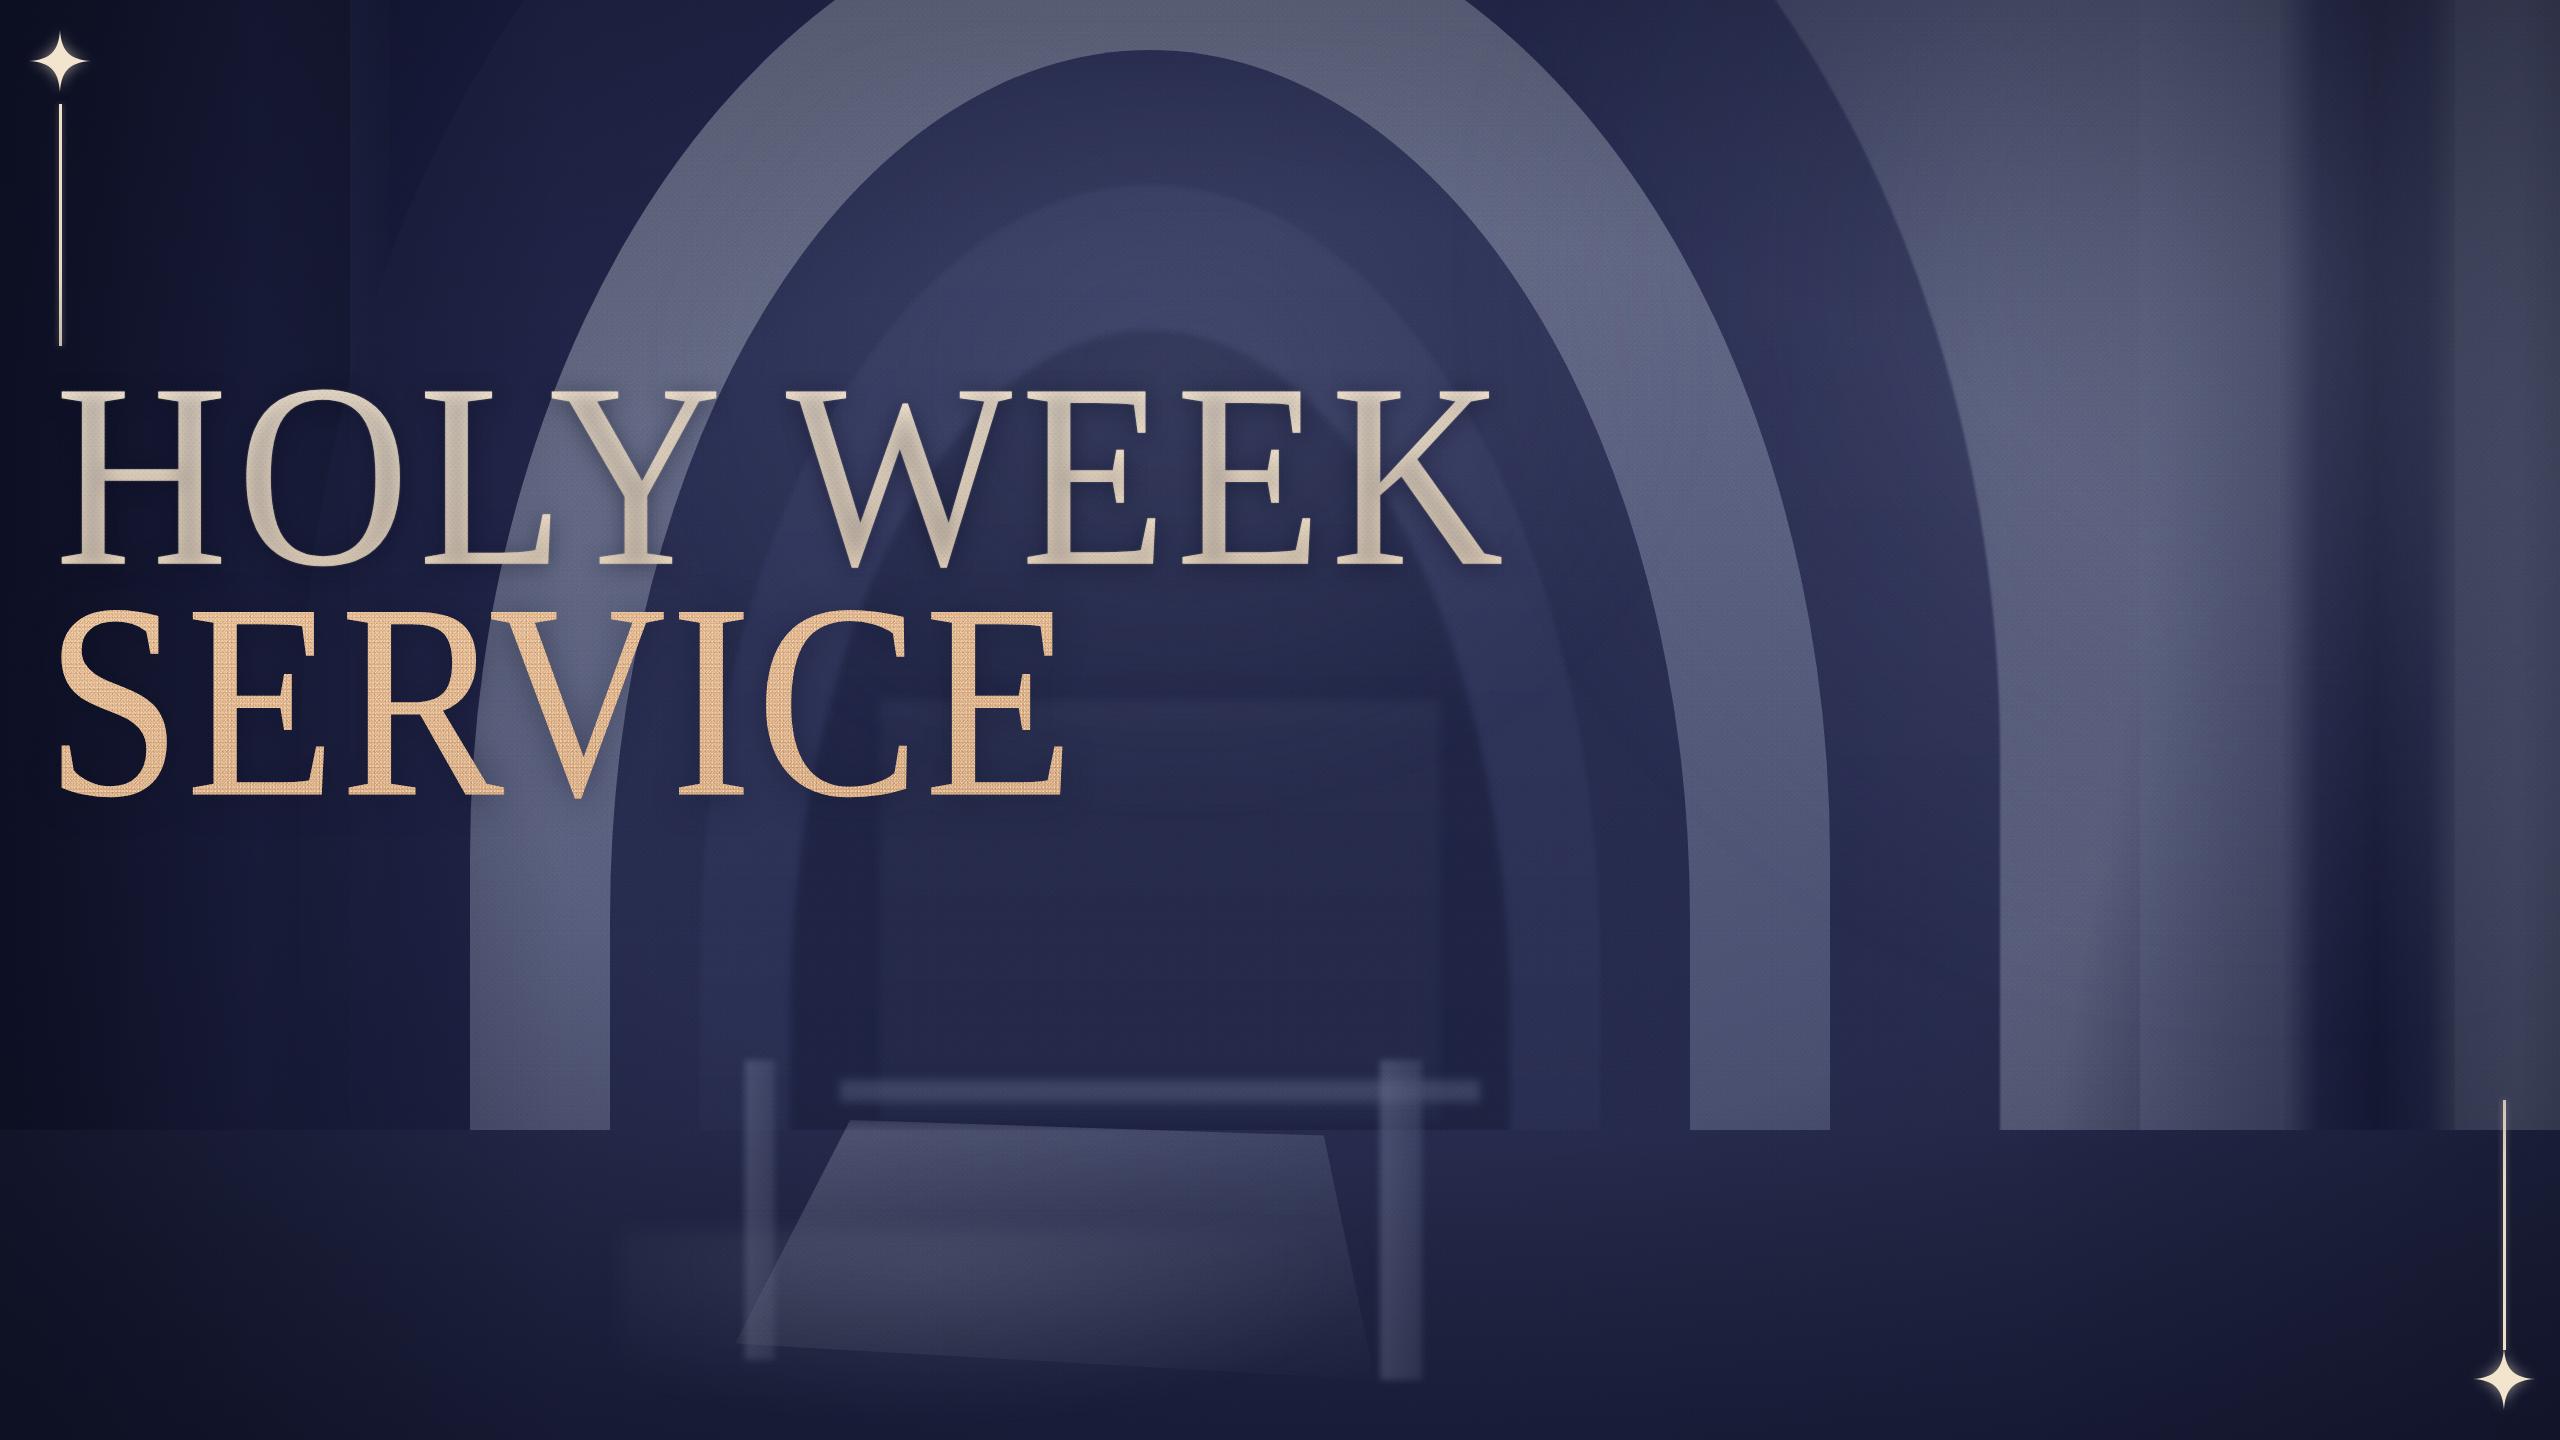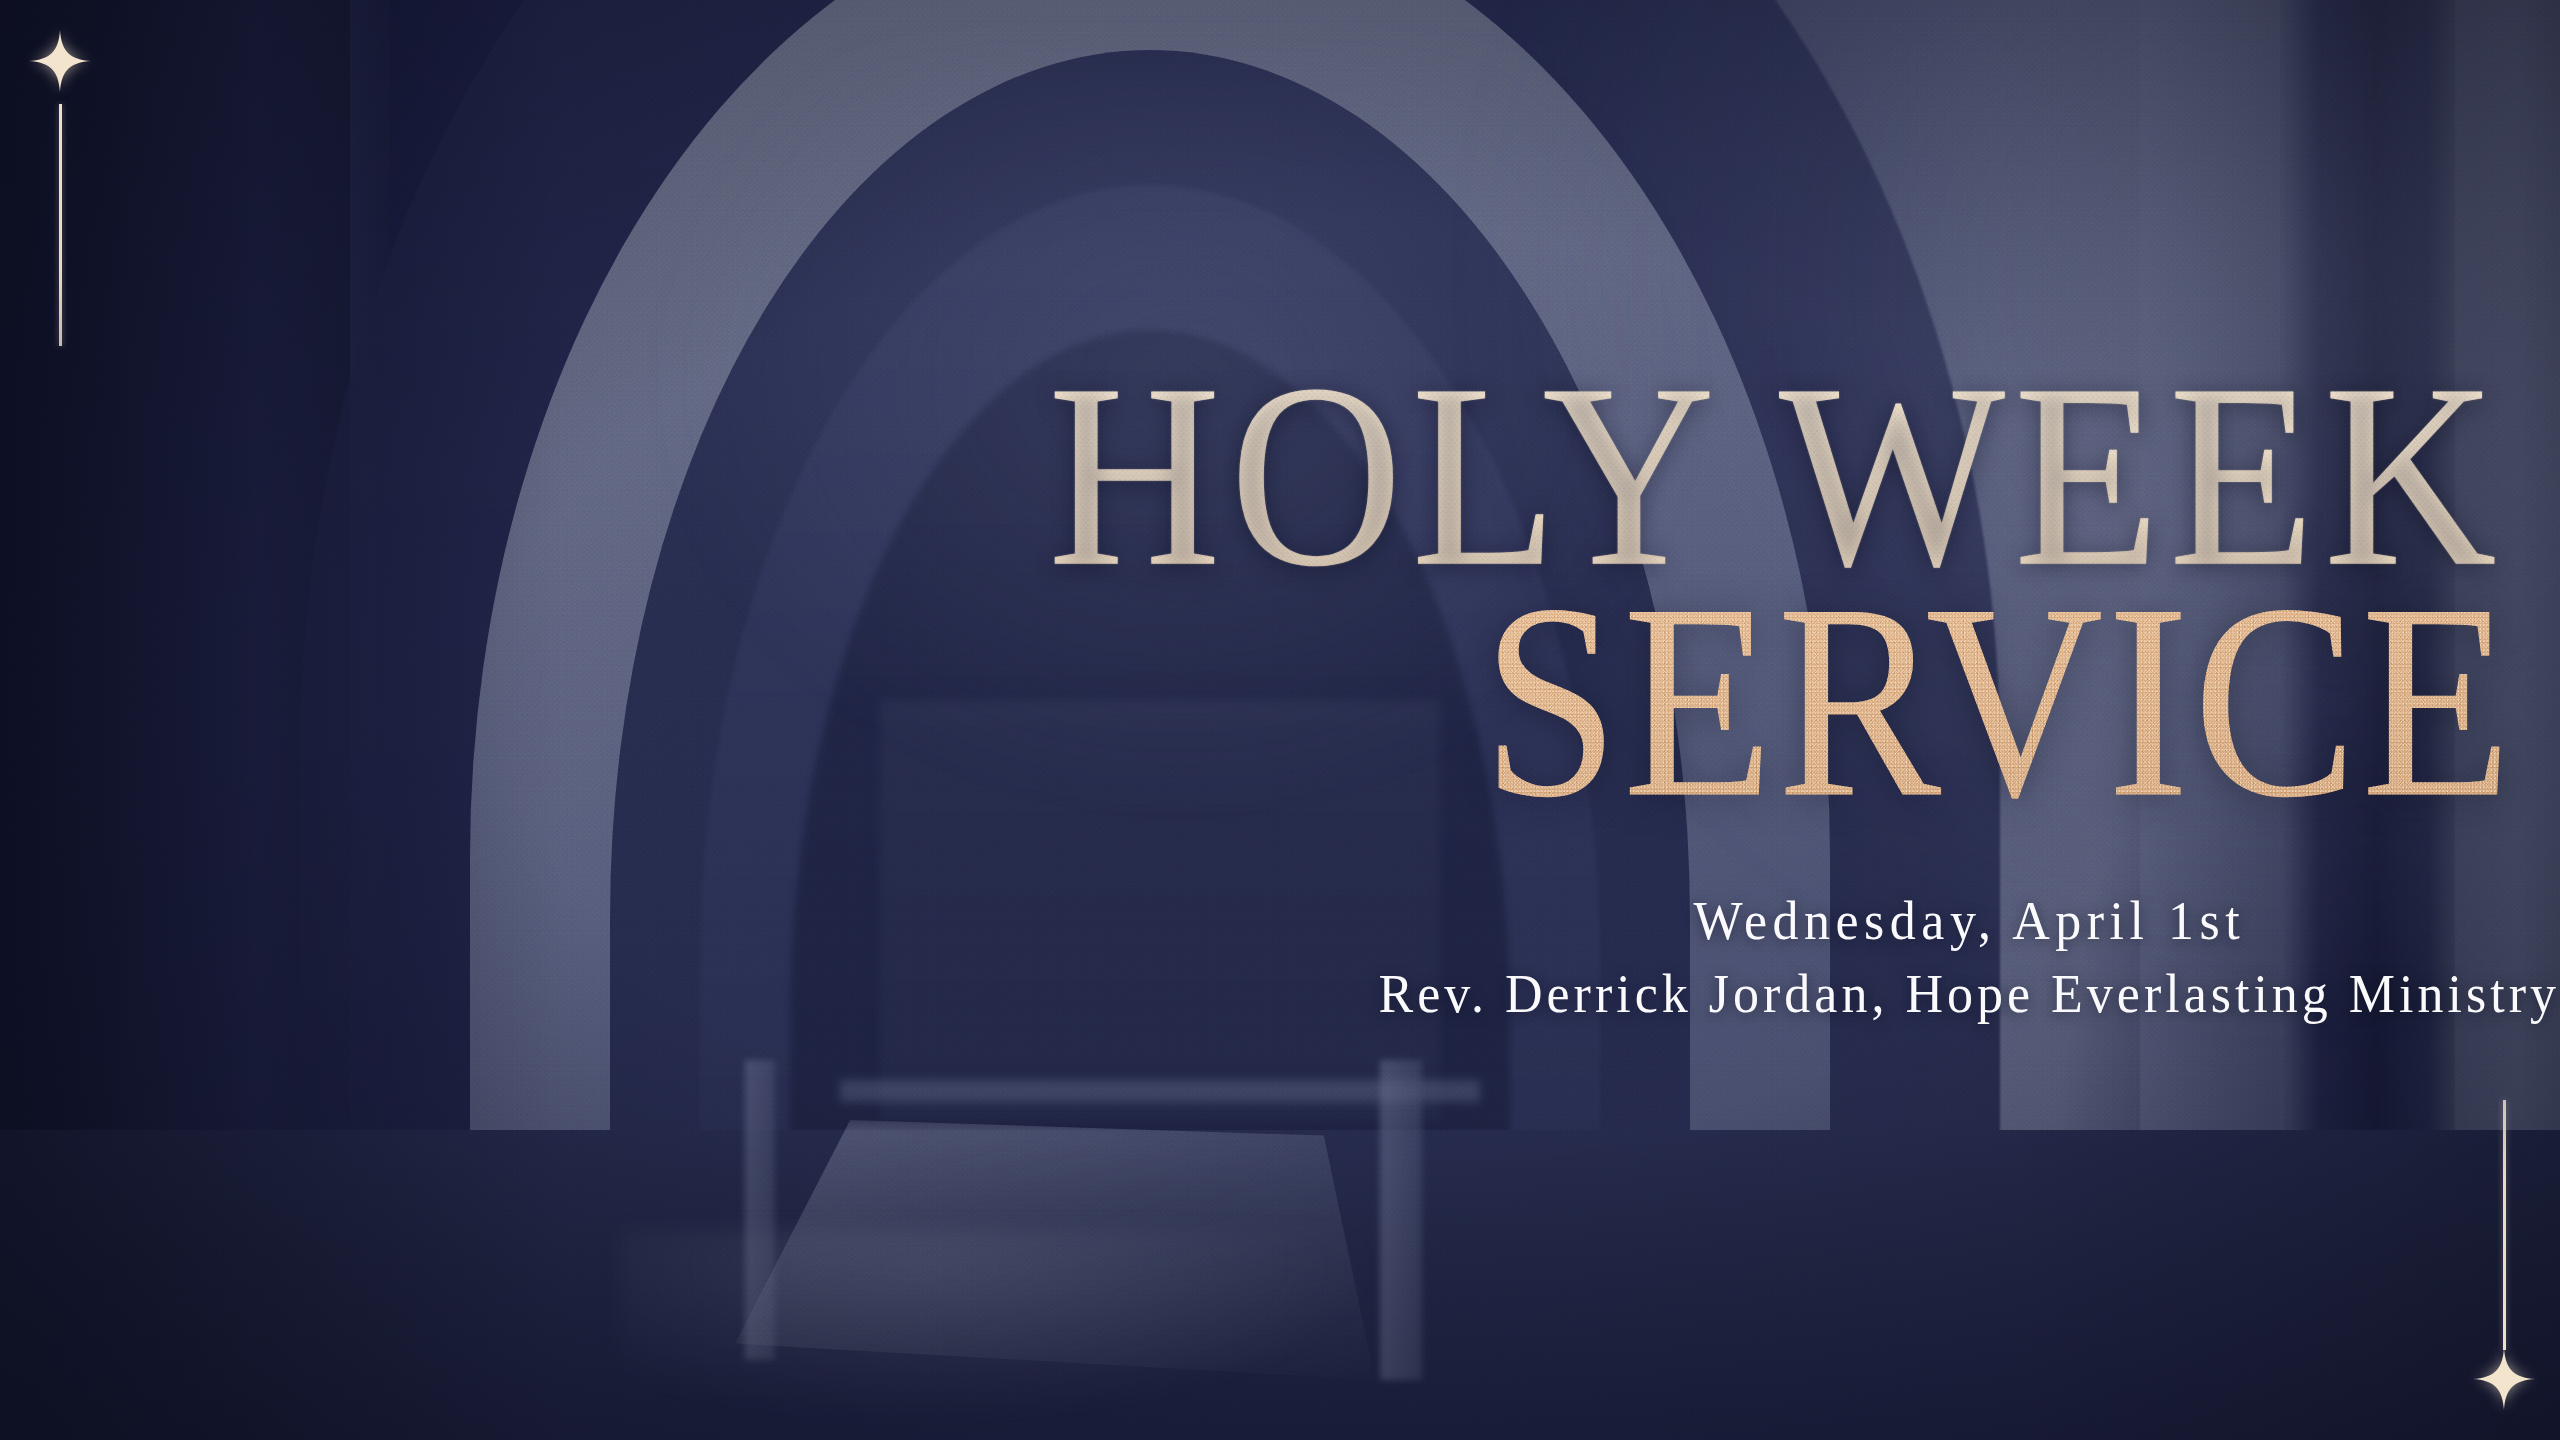--- a/index.html
+++ b/index.html
@@ -151,21 +151,21 @@
       repeating-radial-gradient(circle at 71% 63%, rgba(255,255,255,.08) 0 1px, rgba(0,0,0,0) 1px 4px),
       repeating-radial-gradient(circle at 43% 88%, rgba(0,0,0,.10) 0 1px, rgba(0,0,0,0) 1px 3px),
       repeating-linear-gradient(27deg, rgba(255,255,255,.05) 0 1px, rgba(0,0,0,0) 1px 3px);
     background-size:7px 7px, 9px 9px, 5px 5px, 6px 6px;
   }
 
   
   .content{
     position:absolute; inset:0;
     display:flex; flex-direction:column;
-    align-items:flex-end; justify-content:flex-start;
+    align-items:flex-start; justify-content:flex-start;
     padding-top:372px;
   }
 
   .title-main{
     font-family:"Liberation Serif", serif;
     font-size:258px;
     line-height:.80;
     letter-spacing:9px;
     font-weight:400;
     color:#F0DDC2;
@@ -270,24 +270,20 @@
 
     <div class="glow-arch"></div>
     <div class="glow-right"></div>
     <div class="vignette"></div>
     <div class="grain"></div>
   </div>
 
   <div class="content">
     <div class="title-main">HOLY WEEK</div>
     <div class="title-sub">SERVICE</div>
-    <div class="meta">
-      <div class="meta-line meta-date">Wednesday, April 1st</div>
-      <div class="meta-line meta-speaker">Rev. Derrick Jordan, Hope Everlasting Ministry</div>
-    </div>
   </div>
 
   <div class="deco">
     <svg class="spark tl" viewBox="0 0 100 100">
       <path d="M50 0 C52 34 66 48 100 50 C66 52 52 66 50 100 C48 66 34 52 0 50 C34 48 48 34 50 0 Z" fill="#F3E4CD"></path>
     </svg>
     <div class="rule tl"></div>
 
     <div class="rule br"></div>
     <svg class="spark br" viewBox="0 0 100 100">

